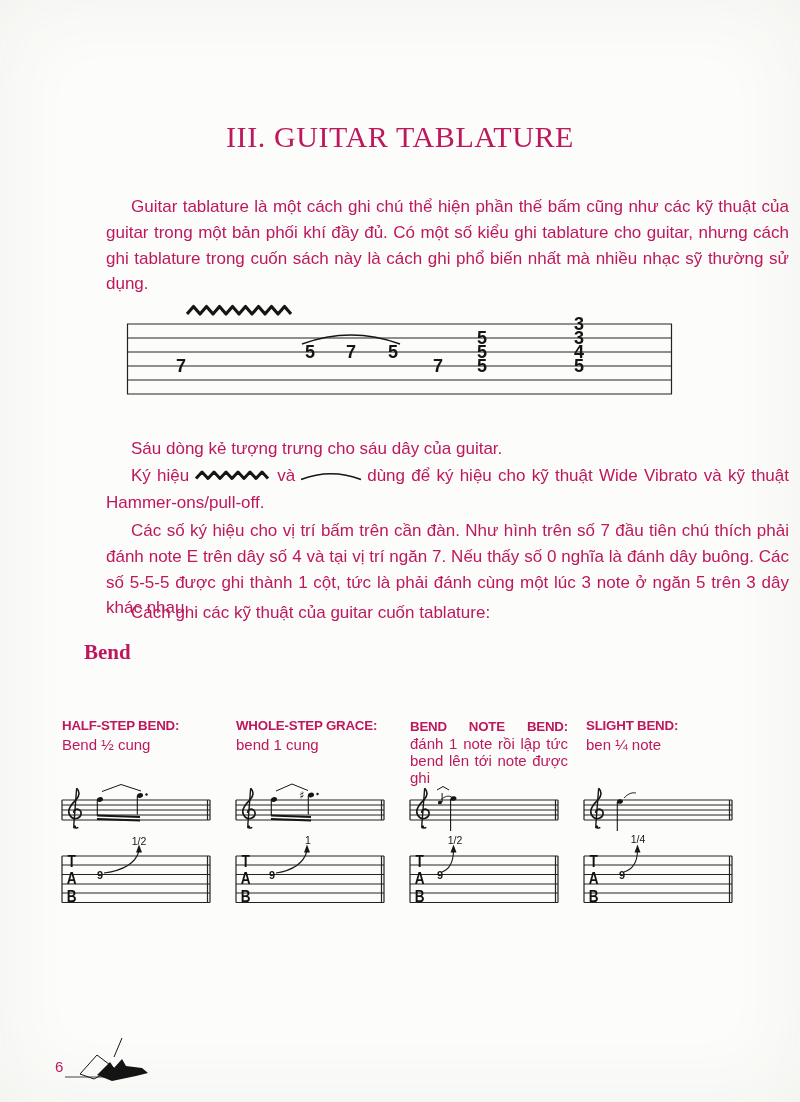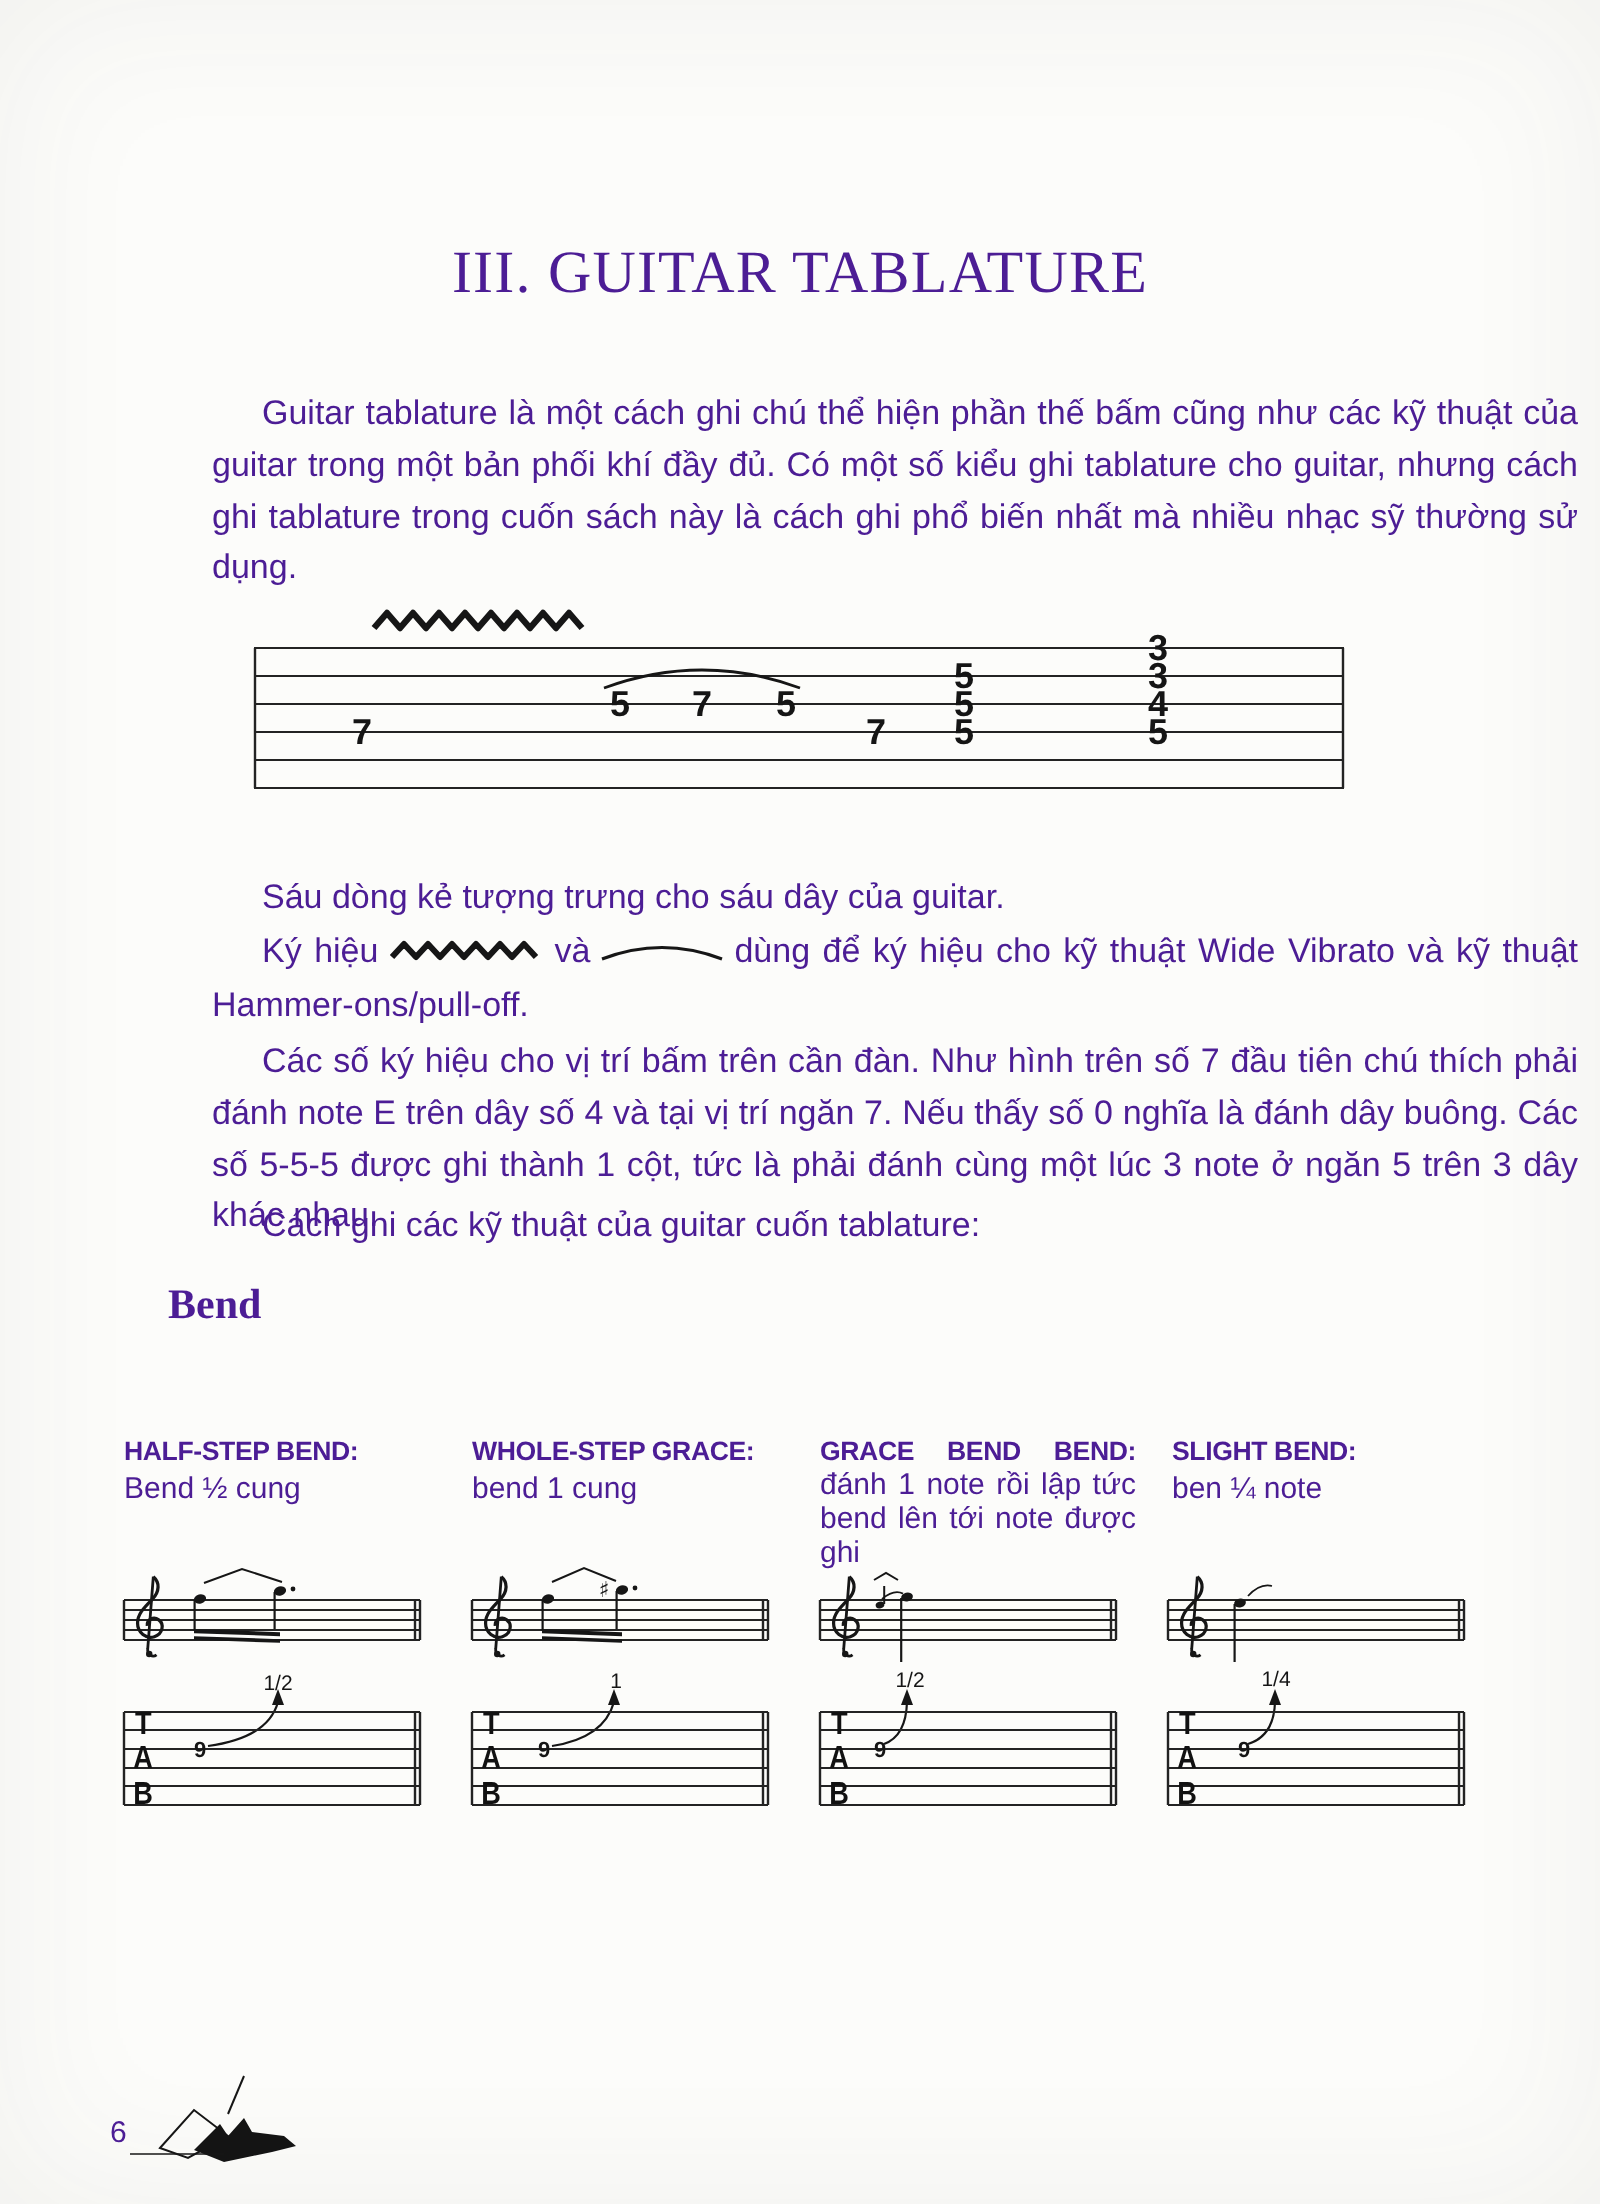--- a/index.html
+++ b/index.html
@@ -1,18 +1,18 @@
 <!DOCTYPE html>
 <html><head>
 <meta charset="utf-8">
 <style>
   html,body{margin:0;padding:0;background:#e8e8e6;}
   .page{
     position:relative;width:800px;height:1102px;background:#fcfcfa;
-    font-family:"Liberation Sans","DejaVu Sans",sans-serif;color:#4c1d95;
+    font-family:"Liberation Sans","DejaVu Sans",sans-serif;color:#be185d;
     overflow:hidden;box-shadow:inset 0 0 80px rgba(70,65,58,.06);
   }
   .title{
     position:absolute;top:120px;left:0;right:0;margin:0;text-align:center;
     font-family:"Liberation Serif","DejaVu Serif",serif;font-weight:500;
     font-size:30px;letter-spacing:.6px;
   }
   .body-p{
     position:absolute;left:59px;width:683px;margin:0;
     font-size:17px;line-height:25.8px;text-align:justify;
@@ -81,21 +81,21 @@
   <p class="body-p ind" style="top:436px">Sáu dòng kẻ tượng trưng cho sáu dây của guitar.</p>
 
   <p class="body-p ind" style="top:518px">Các số ký hiệu cho vị trí bấm trên cần đàn. Như hình trên số 7 đầu tiên chú thích phải đánh note E trên dây số 4 và tại vị trí ngăn 7. Nếu thấy số 0 nghĩa là đánh dây buông. Các số 5-5-5 được ghi thành 1 cột, tức là phải đánh cùng một lúc 3 note ở ngăn 5 trên 3 dây khác nhau.</p>
 
   <p class="body-p ind" style="top:600px">Cách ghi các kỹ thuật của guitar cuốn tablature:</p>
 
   <h2 class="bend-heading">Bend</h2>
 
   <p class="bcol stacked" style="left:62px;width:162px"><span class="bt">HALF-STEP BEND:</span><span>Bend ½ cung</span></p>
   <p class="bcol stacked" style="left:236px;width:162px"><span class="bt">WHOLE-STEP GRACE:</span><span>bend 1 cung</span></p>
-  <p class="bcol" style="left:410px;width:158px"><span class="bt">GRACE BEND BEND:</span> <span>đánh 1 note rồi lập tức bend lên tới note được ghi</span></p>
+  <p class="bcol" style="left:410px;width:158px"><span class="bt">BEND NOTE BEND:</span> <span>đánh 1 note rồi lập tức bend lên tới note được ghi</span></p>
   <p class="bcol stacked" style="left:586px;width:132px"><span class="bt">SLIGHT BEND:</span><span>ben ¼ note</span></p>
 
   <svg class="ex" style="left:58px" width="160" height="132" viewBox="0 0 160 132">
     <g>
       <path class="staffline" d="M4 19 H152 M4 24 H152 M4 29 H152 M4 34 H152 M4 39 H152"></path>
       <path class="bar" d="M4 19 V39 M149.5 19 V39 M152 19 V39"></path>
     </g>
     <g transform="translate(3,3) scale(1.08)">
       <path class="ink" stroke-width="1.5" d="M14.5 4 C17.5 6.5 17.5 11 14 14.5 C10 18.5 7.2 21.5 7.2 25.5 C7.2 30 11.2 33 15 31.8 C18.8 30.6 19.8 26 17 24 C14.6 22.3 11.4 23.8 11.7 26.8"></path>
       <path class="ink" stroke-width="1.3" d="M14.5 4 L11.9 37.5 C11.6 40.3 14.2 41.6 16 40.2"></path>

